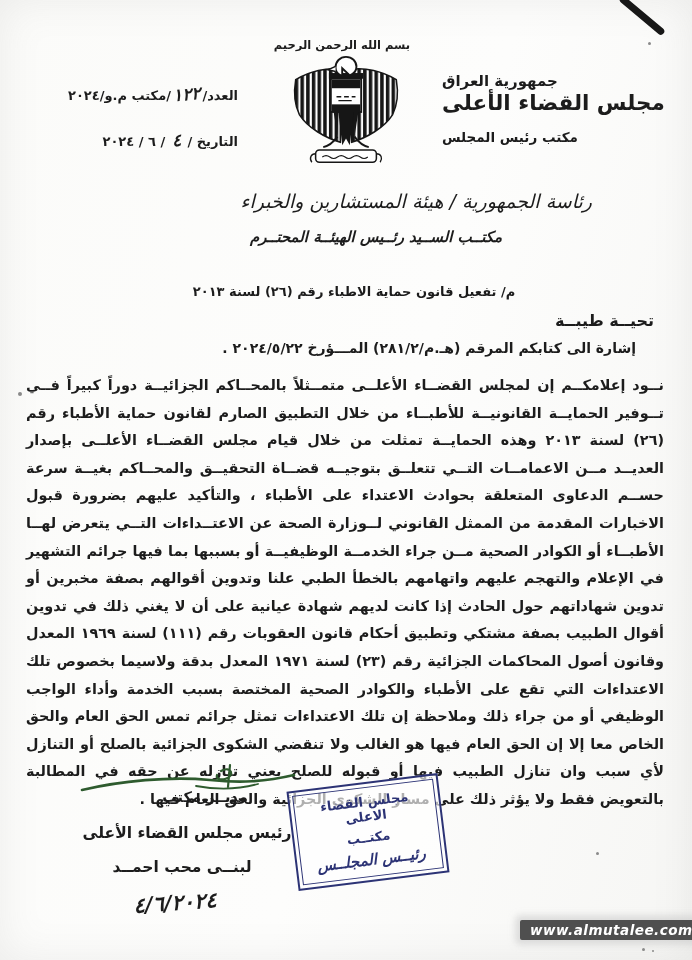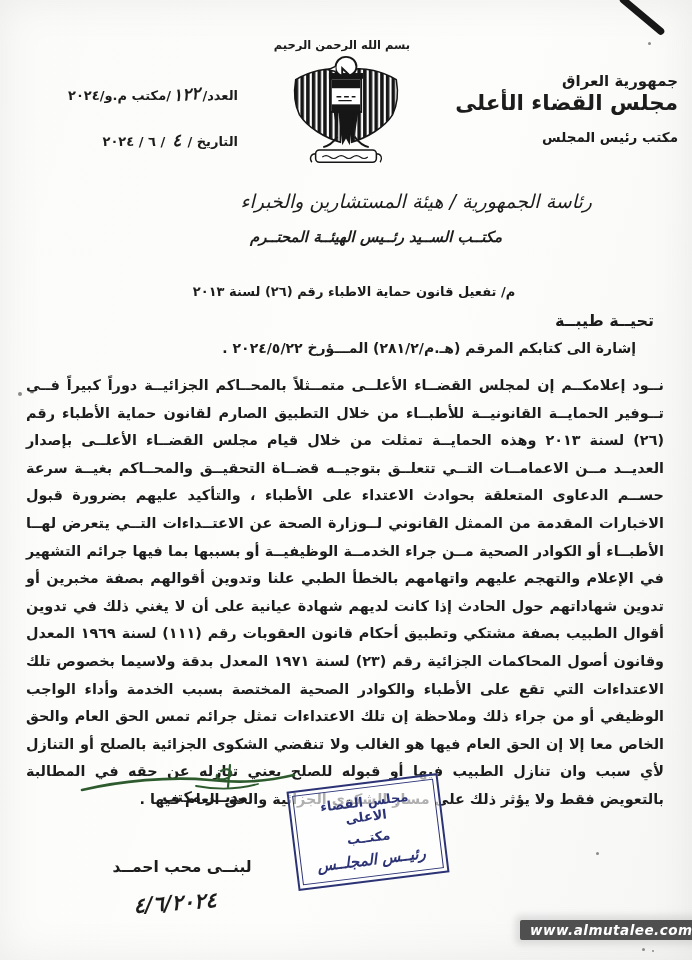--- a/index.html
+++ b/index.html
@@ -9,21 +9,21 @@
     background:linear-gradient(105deg,#fbfbf9 0%, #fdfdfc 55%, #f6f6f4 100%);
     overflow:hidden; color:#1c1c1c;
     font-family:"DejaVu Sans", sans-serif;
     direction:rtl;
     box-shadow:inset 0 0 40px rgba(120,120,120,.12);
   }
   .abs { position:absolute; }
   .corner-slash { top:12px; left:614px; width:56px; height:7px; background:#171717;
     border-radius:4px; transform:rotate(40deg); }
   
-  .org-block { top:72px; right:14px; width:236px; text-align:right; }
+  .org-block { top:72px; right:14px; width:236px; text-align:left; }
   .org-country { font-size:15px; font-weight:700; }
   .org-council { font-size:21.5px; font-weight:700; letter-spacing:.5px; }
   .org-office  { font-size:13.5px; font-weight:700; margin-top:14px; }
   
   .emblem-block { top:38px; left:282px; width:128px; text-align:center; }
   .basmala { font-size:11.5px; font-weight:700; margin-bottom:3px; white-space:nowrap; }
   
   .ref-block { top:84px; left:46px; width:192px; font-size:13px; font-weight:700; }
   .ref-line { white-space:nowrap; }
   .ref-line + .ref-line { margin-top:26px; }
@@ -130,20 +130,21 @@
   <div class="abs body-par">نــود إعلامكــم إن لمجلس القضــاء الأعلــى متمــثلاً بالمحــاكم الجزائيــة دوراً كبيراً فــي تــوفير الحمايــة القانونيــة للأطبــاء من خلال التطبيق الصارم لقانون حماية الأطباء رقم (٢٦) لسنة ٢٠١٣ وهذه الحمايــة تمثلت من خلال قيام مجلس القضــاء الأعلــى بإصدار العديــد مــن الاعمامــات التــي تتعلــق بتوجيــه قضــاة التحقيــق والمحــاكم بغيــة سرعة حســم الدعاوى المتعلقة بحوادث الاعتداء على الأطباء ، والتأكيد عليهم بضرورة قبول الاخبارات المقدمة من الممثل القانوني لــوزارة الصحة عن الاعتــداءات التــي يتعرض لهــا الأطبــاء أو الكوادر الصحية مــن جراء الخدمــة الوظيفيــة أو بسببها بما فيها جرائم التشهير في الإعلام والتهجم عليهم واتهامهم بالخطأ الطبي علنا وتدوين أقوالهم بصفة مخبرين أو تدوين شهاداتهم حول الحادث إذا كانت لديهم شهادة عيانية على أن لا يغني ذلك في تدوين أقوال الطبيب بصفة مشتكي وتطبيق أحكام قانون العقوبات رقم (١١١) لسنة ١٩٦٩ المعدل وقانون أصول المحاكمات الجزائية رقم (٢٣) لسنة ١٩٧١ المعدل بدقة ولاسيما بخصوص تلك الاعتداءات التي تقع على الأطباء والكوادر الصحية المختصة بسبب الخدمة وأداء الواجب الوظيفي أو من جراء ذلك وملاحظة إن تلك الاعتداءات تمثل جرائم تمس الحق العام والحق الخاص معا إلا إن الحق العام فيها هو الغالب ولا تنقضي الشكوى الجزائية بالصلح أو التنازل لأي سبب وان تنازل الطبيب فيها أو قبوله للصلح يعني تنازله عن حقه في المطالبة بالتعويض فقط ولا يؤثر ذلك على مسار الشكوى الجزائية والحق العام فيها .</div>
 
   <div class="abs sig-svg">
     <svg width="232" height="44" viewBox="0 0 232 44">
       <path d="M4,34 C42,25 92,20 132,24 C162,27 186,26 216,19" stroke="#2e5b2e" stroke-width="2.6" fill="none" stroke-linecap="round"></path>
       <path d="M152,9 L150,31 M143,15 C153,9 158,20 147,23 C141,24.5 138,22 139,19" stroke="#2e5b2e" stroke-width="2.2" fill="none" stroke-linecap="round"></path>
       <path d="M118,30 C140,34 162,33 180,28" stroke="#2e5b2e" stroke-width="1.8" fill="none" stroke-linecap="round"></path>
     </svg>
   </div>
   <div class="abs sig-title">مديــر مكتب</div>
+  <div class="abs sig-org">رئيس مجلس القضاء الأعلى</div>
   <div class="abs sig-name">لبنــى محب احمــد</div>
   <div class="abs sig-date">٤/٦/٢٠٢٤</div>
 
   <div class="abs stamp">
     <div class="stamp-inner">
       <div class="stamp-l1">مجلس القضاء الاعلى</div>
       <div class="stamp-l2">مكتــب</div>
       <div class="stamp-l3">رئيــس المجلــس</div>
     </div>
   </div>

